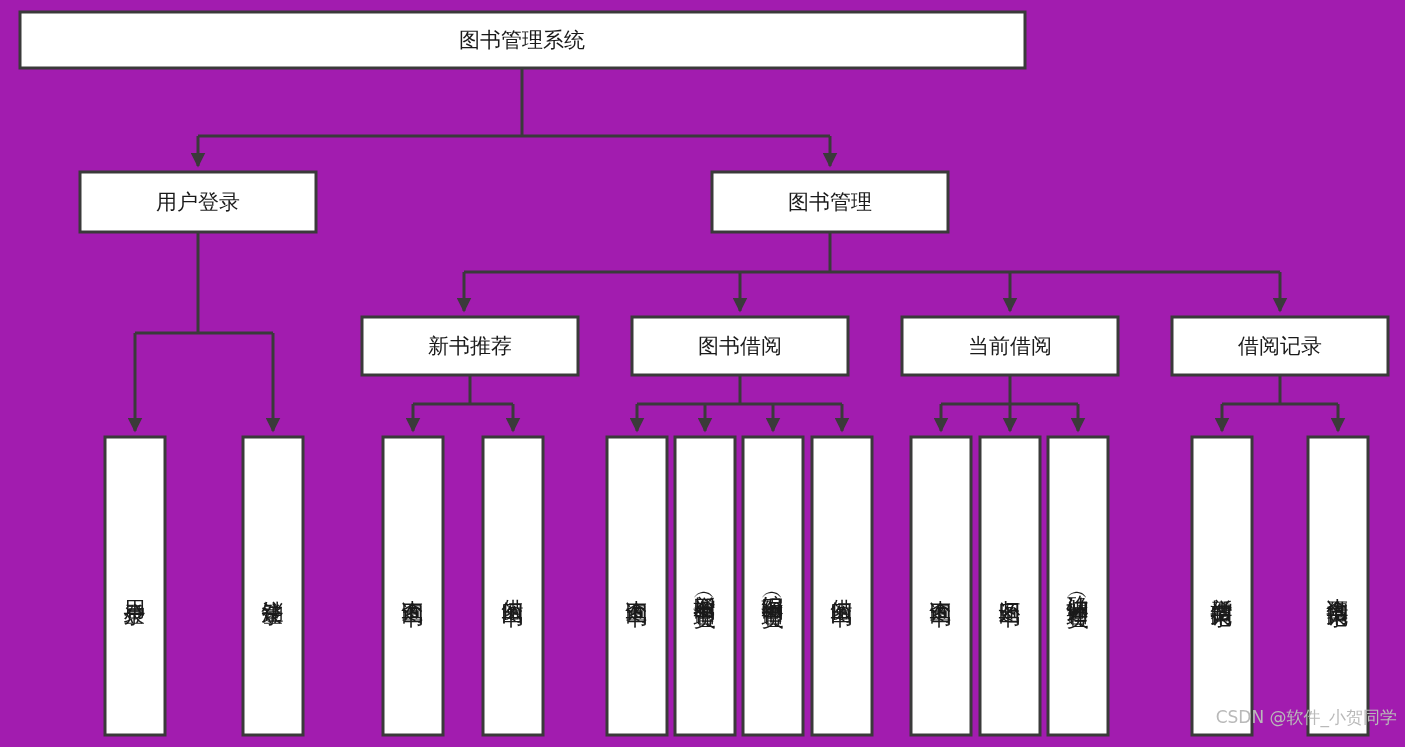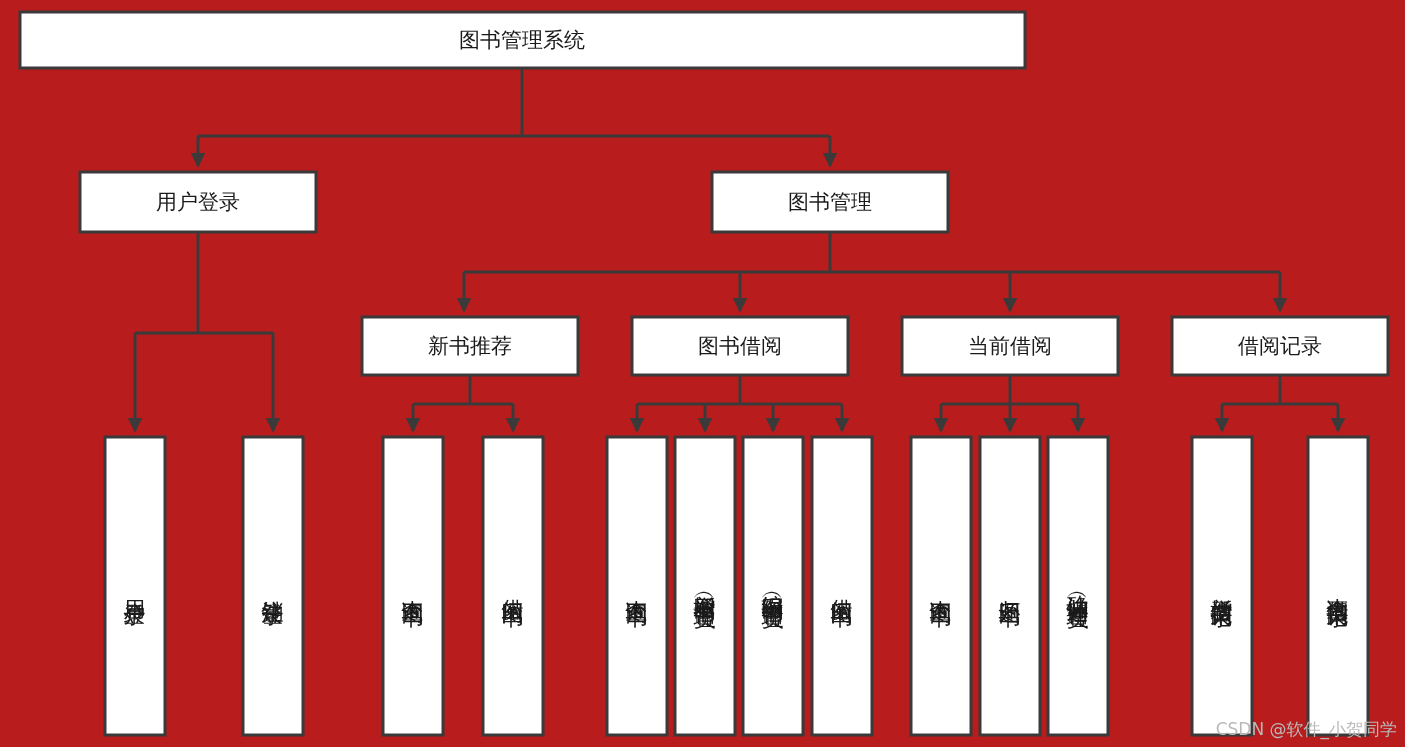--- a/index.html
+++ b/index.html
@@ -1,21 +1,21 @@
 <!DOCTYPE html>
 <html><head>
 <meta charset="utf-8">
 <title>图书管理系统 功能结构图</title>
 <style>
   html,body{margin:0;padding:0;background:#ffffff;}
   body{
     font-family:"DejaVu Sans","Liberation Sans",sans-serif;
     width:1405px;height:747px;overflow:hidden;
   }
-  #diagram-root{position:relative;width:1405px;height:747px;background:#b91c1c;}
+  #diagram-root{position:relative;width:1405px;height:747px;background:#a21caf;}
   svg{display:block;}
   .box-rect{fill:#ffffff;stroke:#3a3a3a;stroke-width:3;}
   .conn{stroke:#3a3a3a;stroke-width:3;fill:none;}
   .arrow-head{fill:#3a3a3a;stroke:none;}
   .node-label{
     font-family:"DejaVu Sans","Liberation Sans",sans-serif;
     fill:#1a1a1a;
     font-size:21px;
     text-anchor:middle;
     dominant-baseline:middle;
@@ -26,21 +26,21 @@
     font-size:22px;
     letter-spacing:2px;
     writing-mode:vertical-rl;
     text-orientation:upright;
     text-anchor:middle;
     dominant-baseline:central;
   }
   .watermark{
     position:absolute;
     right:8px;
-    bottom:6px;
+    bottom:18px;
     font-family:"DejaVu Sans","Liberation Sans",sans-serif;
     font-size:17px;
     color:#b9b9b9;
     white-space:nowrap;
     user-select:none;
   }
 </style>
 </head>
 <body>
 

